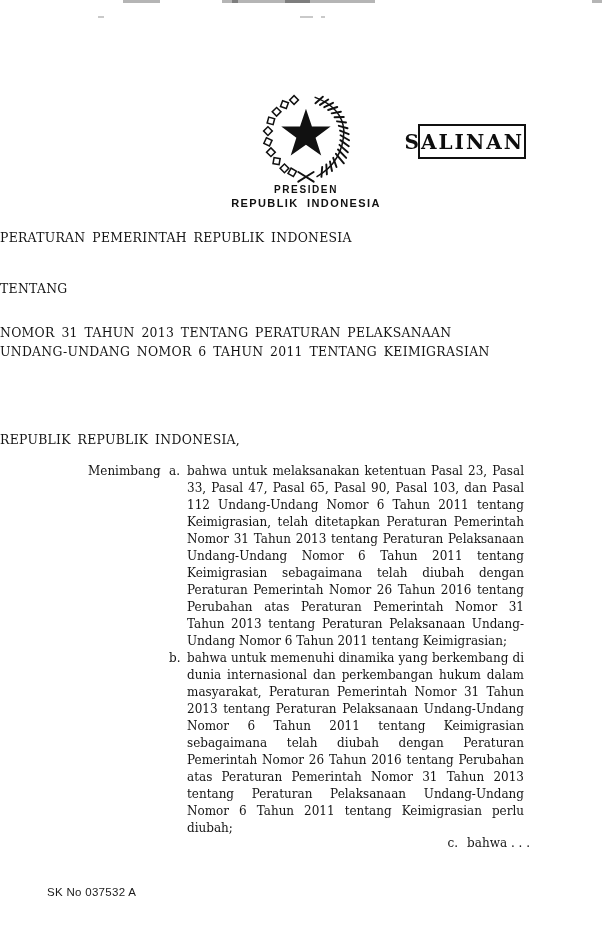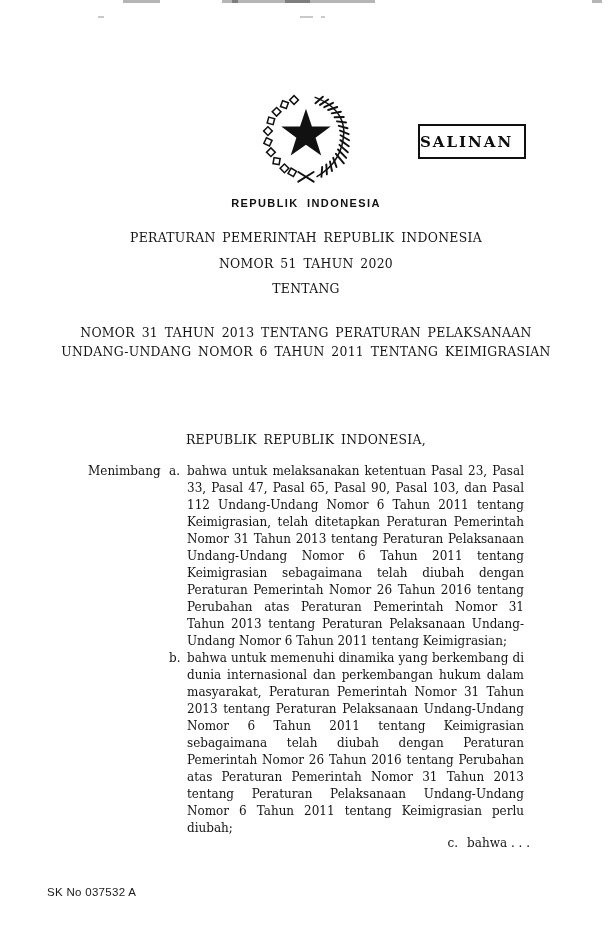--- a/index.html
+++ b/index.html
@@ -23,26 +23,26 @@
   
   .letterhead{position:absolute;left:0;right:0;text-align:center;
     font-family:"Liberation Sans", sans-serif;font-weight:bold;color:#111;}
   .lh1{top:184px;font-size:10px;letter-spacing:1.6px;}
   .lh2{top:197px;font-size:11px;letter-spacing:1.4px;word-spacing:4px;}
 
   
   .stamp{
     position:absolute;left:418px;top:124px;width:104px;height:31px;
     border:2.5px solid #101010;
-    display:flex;align-items:center;justify-content:flex-start;
-    font-weight:bold;font-size:15px;letter-spacing:2px;color:#0d0d0d;
+    display:flex;align-items:center;justify-content:flex-end;
+    font-weight:bold;font-size:20px;letter-spacing:2px;color:#0d0d0d;
   }
 
   
-  .cline{position:absolute;left:0;right:0;text-align:center;
+  .cline{position:absolute;left:0;right:0;
     font-size:12.4px;letter-spacing:0.3px;word-spacing:2.5px;color:#141414;}
 
   
   .considering{
     position:absolute;left:88px;top:463px;width:436px;
     font-size:12px;line-height:17px;color:#141414;
   }
   .c-row{display:flex;align-items:flex-start;}
   .c-label{width:68px;flex:none;}
   .c-colon{width:13px;flex:none;}
@@ -96,28 +96,28 @@
         <rect x="-3.2" y="-3.2" width="6.4" height="6.4" transform="translate(14.5 64.3) rotate(45)"></rect>
         <rect x="-3.2" y="-3.2" width="6.4" height="6.4" transform="translate(20.4 73.7) rotate(10)"></rect>
         <rect x="-3.2" y="-3.2" width="6.4" height="6.4" transform="translate(28.6 81.2) rotate(45)"></rect>
         <rect x="-3.2" y="-3.2" width="6.4" height="6.4" transform="translate(36.7 85.3) rotate(30)"></rect>
       </g>
 
       <path d="M43,85 L59,95 M59,85 L43,95" fill="none" stroke="#111" stroke-width="2" stroke-linecap="round"></path>
     </svg>
   </div>
 
+  <div class="letterhead lh1">PRESIDEN</div>
   <div class="letterhead lh2">REPUBLIK INDONESIA</div>
 
   <div class="stamp">
     <span>SALINAN</span>
   </div>
 
   <div class="cline" style="top:230px;">PERATURAN PEMERINTAH REPUBLIK INDONESIA</div>
-  <div class="cline" style="top:256px;">NOMOR 51 TAHUN 2020</div>
   <div class="cline" style="top:281px;">TENTANG</div>
   <div class="cline" style="top:325px;">NOMOR 31 TAHUN 2013 TENTANG PERATURAN PELAKSANAAN</div>
   <div class="cline" style="top:344px;">UNDANG-UNDANG NOMOR 6 TAHUN 2011 TENTANG KEIMIGRASIAN</div>
 
   <div class="cline" style="top:432px;">REPUBLIK REPUBLIK INDONESIA,</div>
 
   <div class="considering">
     <div class="c-row">
       <span class="c-label">Menimbang</span>
       <span class="c-colon">:</span>

